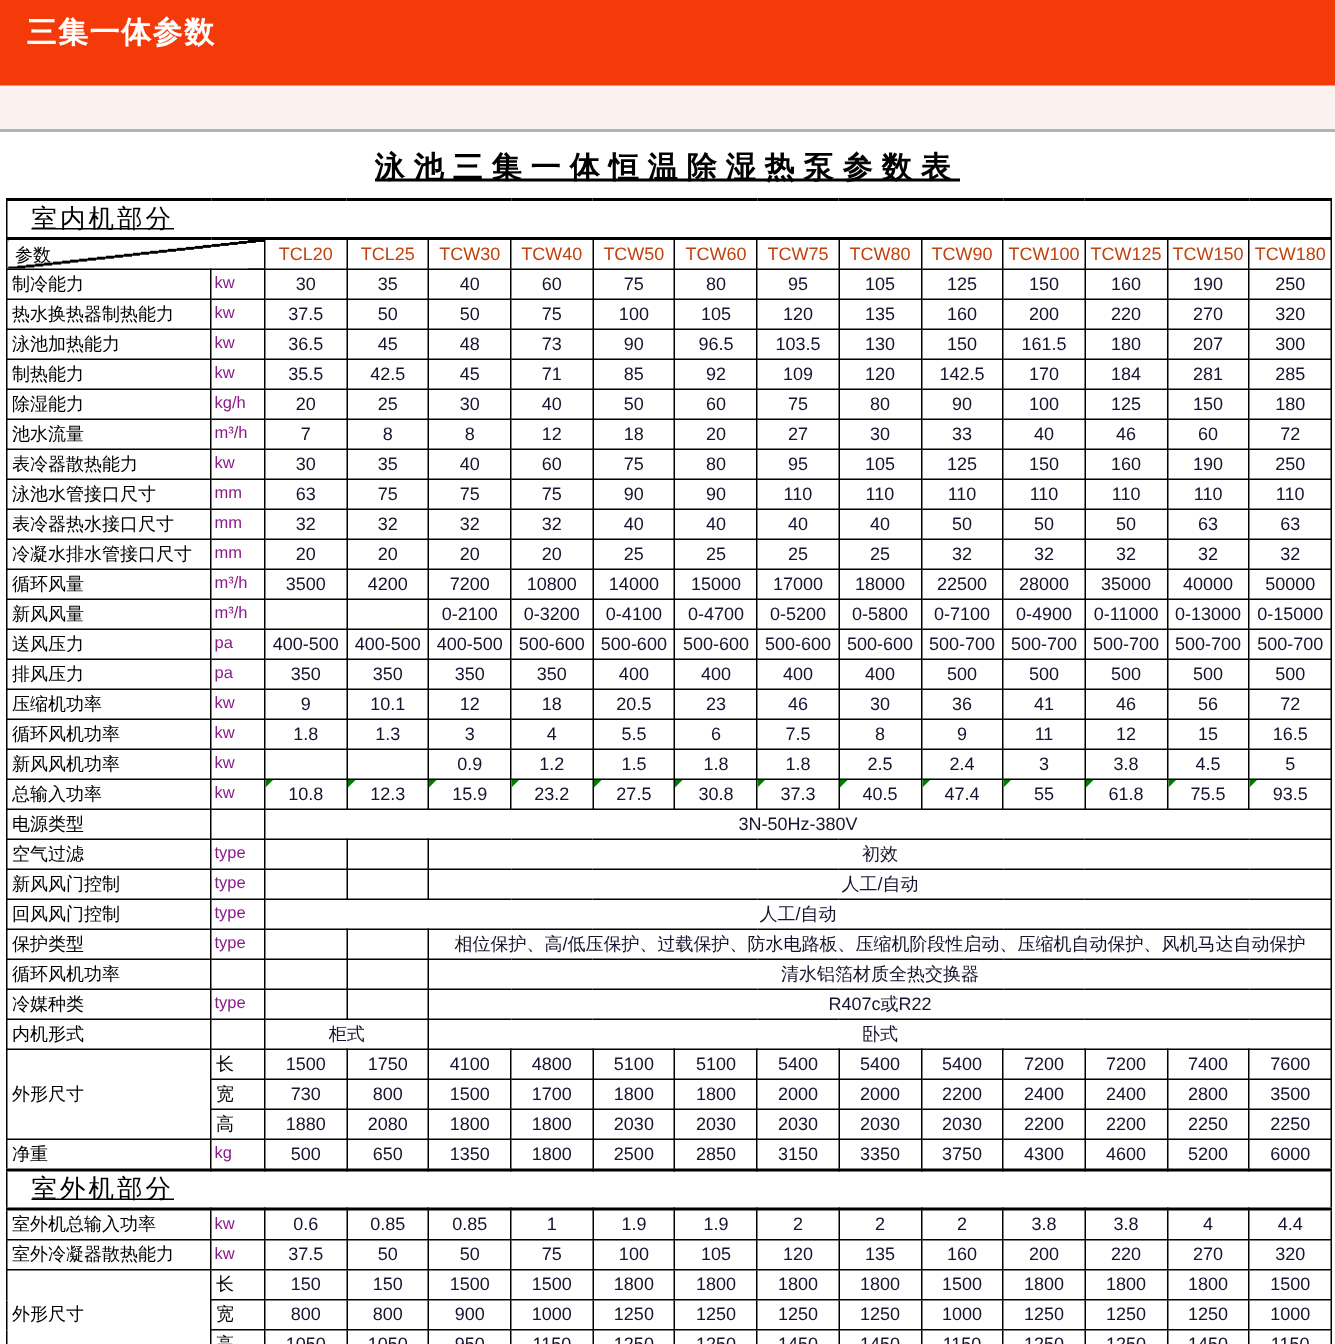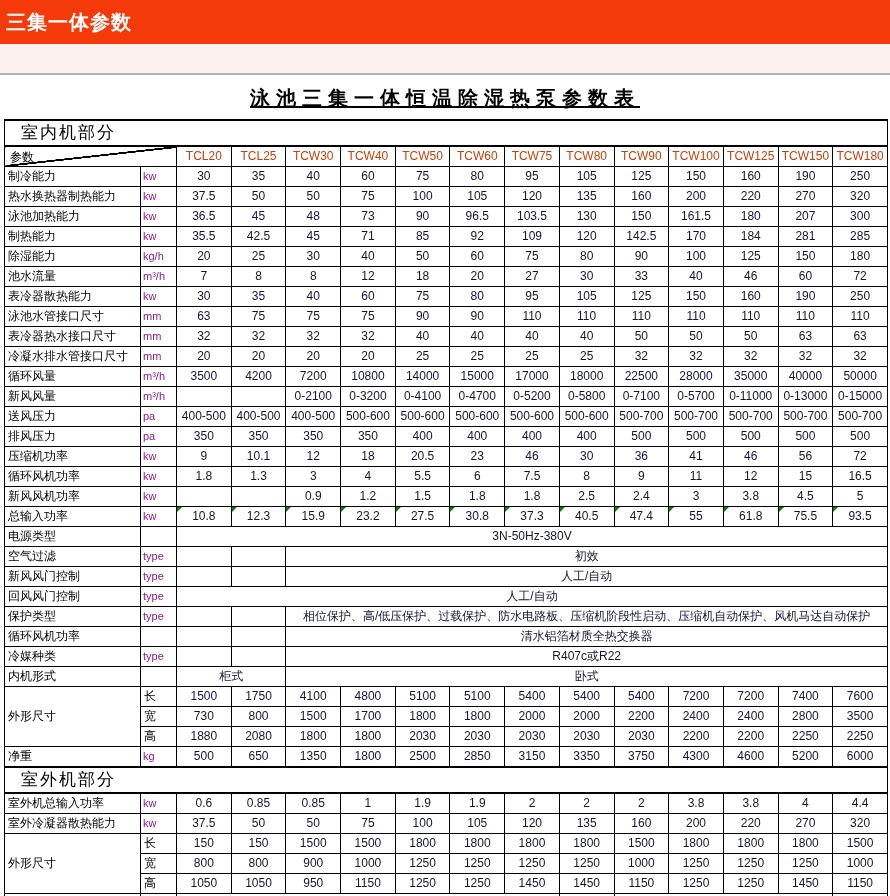--- a/index.html
+++ b/index.html
@@ -2,23 +2,23 @@
 <html><head>
 <meta charset="utf-8">
 <style>
   html,body{margin:0;padding:0;}
   body{
     width:890px;height:896px;overflow:hidden;
     background:#fbf1ee;
     font-family:"Liberation Sans","DejaVu Sans",sans-serif;
   }
   .banner{
-    height:44px;background:#f43a08;color:#fff;
+    height:57px;background:#f43a08;color:#fff;
     font-size:20px;font-weight:bold;line-height:45px;
-    padding-left:6px;letter-spacing:1px;
+    padding-left:18px;letter-spacing:1px;
   }
   .content{
     margin-top:29px;
     border-top:2px solid #b3b3b3;
     background:#ffffff;
     padding-bottom:3px;
   }
   .page-title{
     text-align:center;font-size:20px;font-weight:bold;
     letter-spacing:6px;color:#000;padding:10px 0 7px 0;text-decoration:underline;
@@ -28,21 +28,21 @@
     margin-left:4px;width:884px;border:1px solid #000;
   }
   td{
     border:1px solid #000;height:19px;padding:0 1px;
     font-size:12px;color:#14142e;text-align:center;
     overflow:hidden;white-space:nowrap;line-height:1.1;
   }
   td.section{
     font-size:17px;color:#000;text-align:left;padding-left:16px;
     height:24px;letter-spacing:2px;
-    border-top:2px solid #000;border-bottom:2px solid #000;
+    border-top:2px solid #000;border-bottom:2px solid #000;text-decoration:underline;
   }
   td.label{text-align:left;padding-left:3px;color:#000;}
   td.unit{text-align:left;padding-left:2px;color:#8b1a89;font-size:11px;}
   td.udim{text-align:left;padding-left:3px;color:#000;font-size:12px;}
   td.model{color:#c2410c;}
   td.corner{position:relative;padding:0;
     background:linear-gradient(to bottom right,transparent 47.5%,#000 47.5%,#000 52.5%,transparent 52.5%);
   }
   .c-left{position:absolute;left:5px;bottom:2px;font-size:12px;color:#000;}
   .c-right{position:absolute;right:10px;top:2px;font-size:12px;color:#000;margin-top:45px;}
@@ -294,21 +294,21 @@
           <td class="unit">m³/h</td>
           <td class="val"></td>
           <td class="val"></td>
           <td class="val">0-2100</td>
           <td class="val">0-3200</td>
           <td class="val">0-4100</td>
           <td class="val">0-4700</td>
           <td class="val">0-5200</td>
           <td class="val">0-5800</td>
           <td class="val">0-7100</td>
-          <td class="val">0-5700</td>
+          <td class="val">0-4900</td>
           <td class="val">0-11000</td>
           <td class="val">0-13000</td>
           <td class="val">0-15000</td>
         </tr>
         <tr>
           <td class="label">送风压力</td>
           <td class="unit">pa</td>
           <td class="val">400-500</td>
           <td class="val">400-500</td>
           <td class="val">400-500</td>

